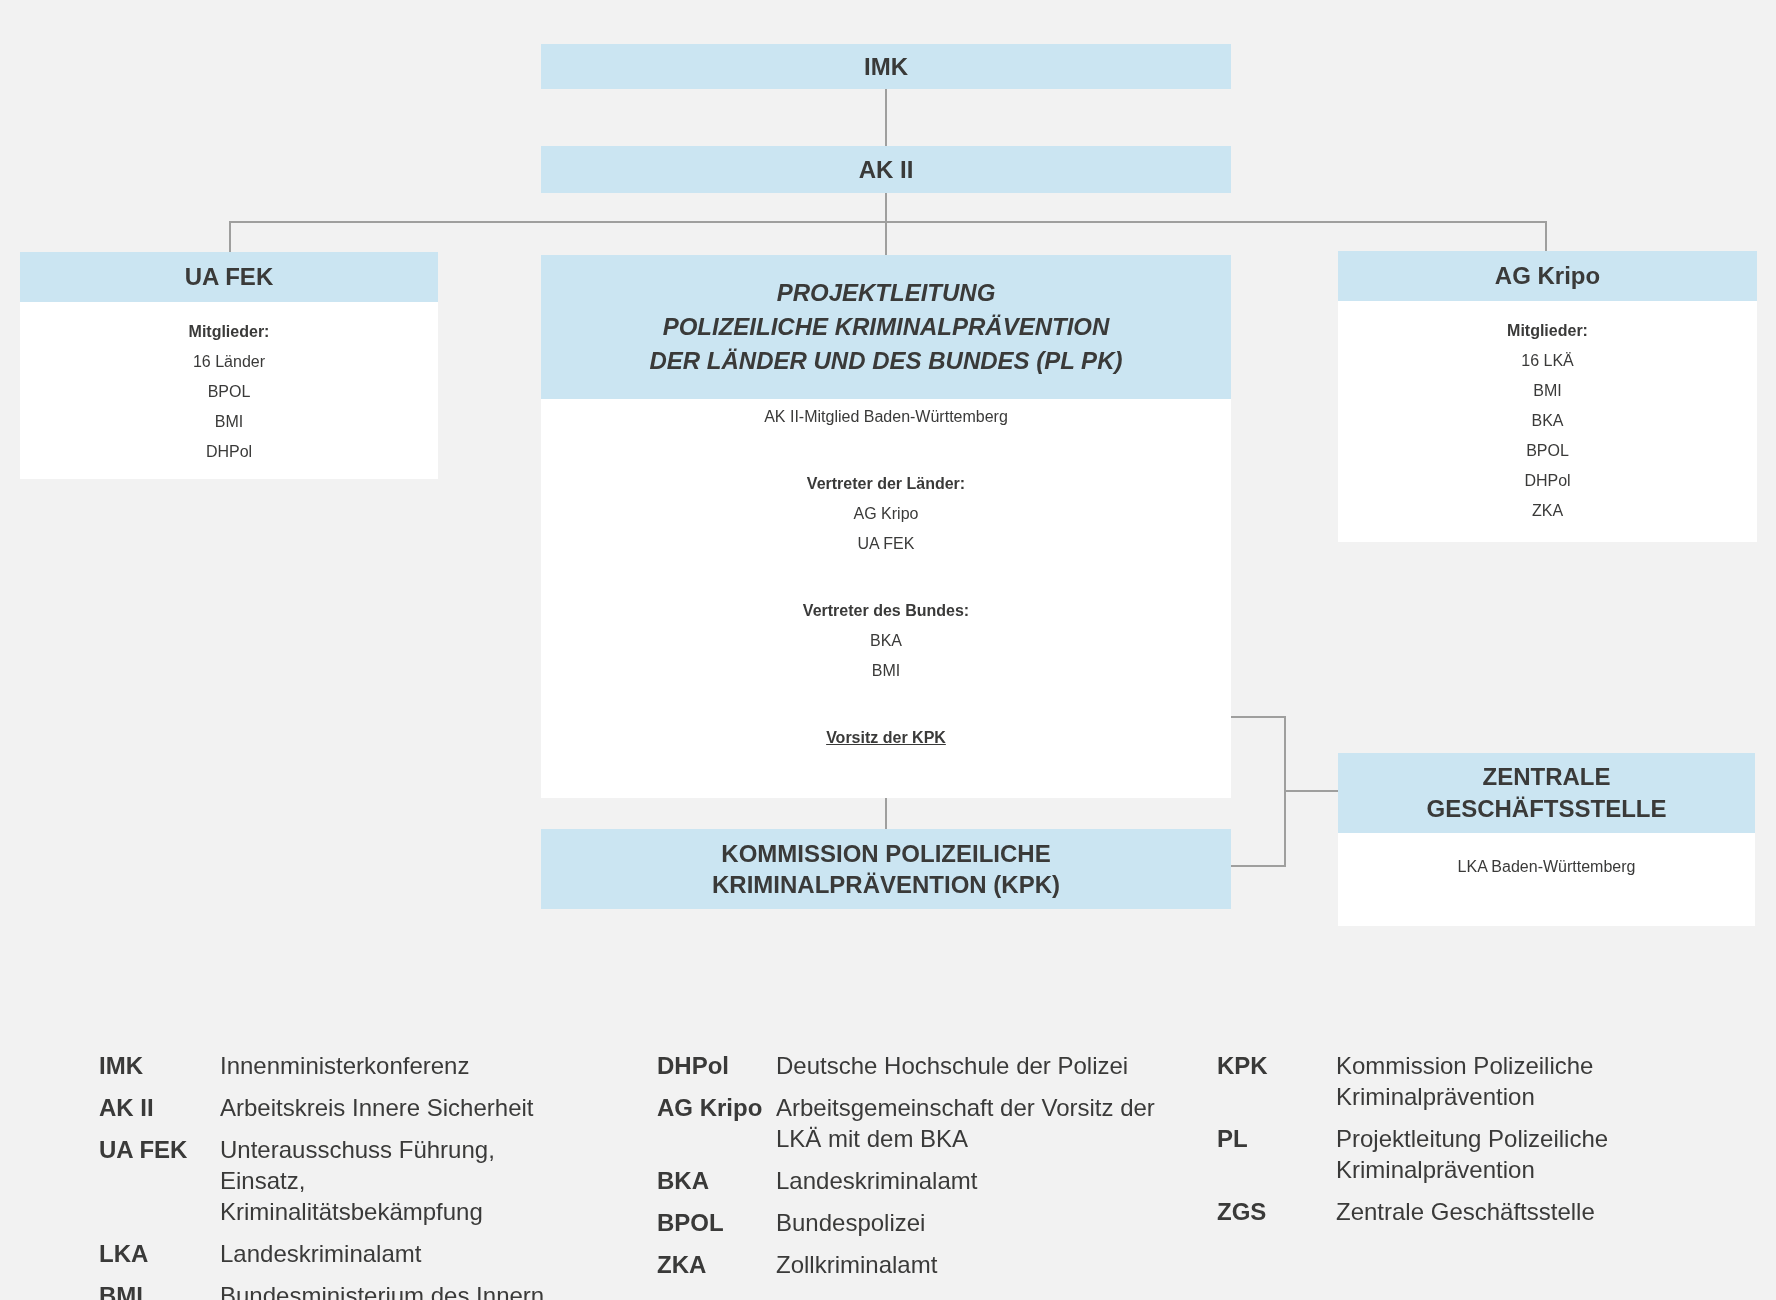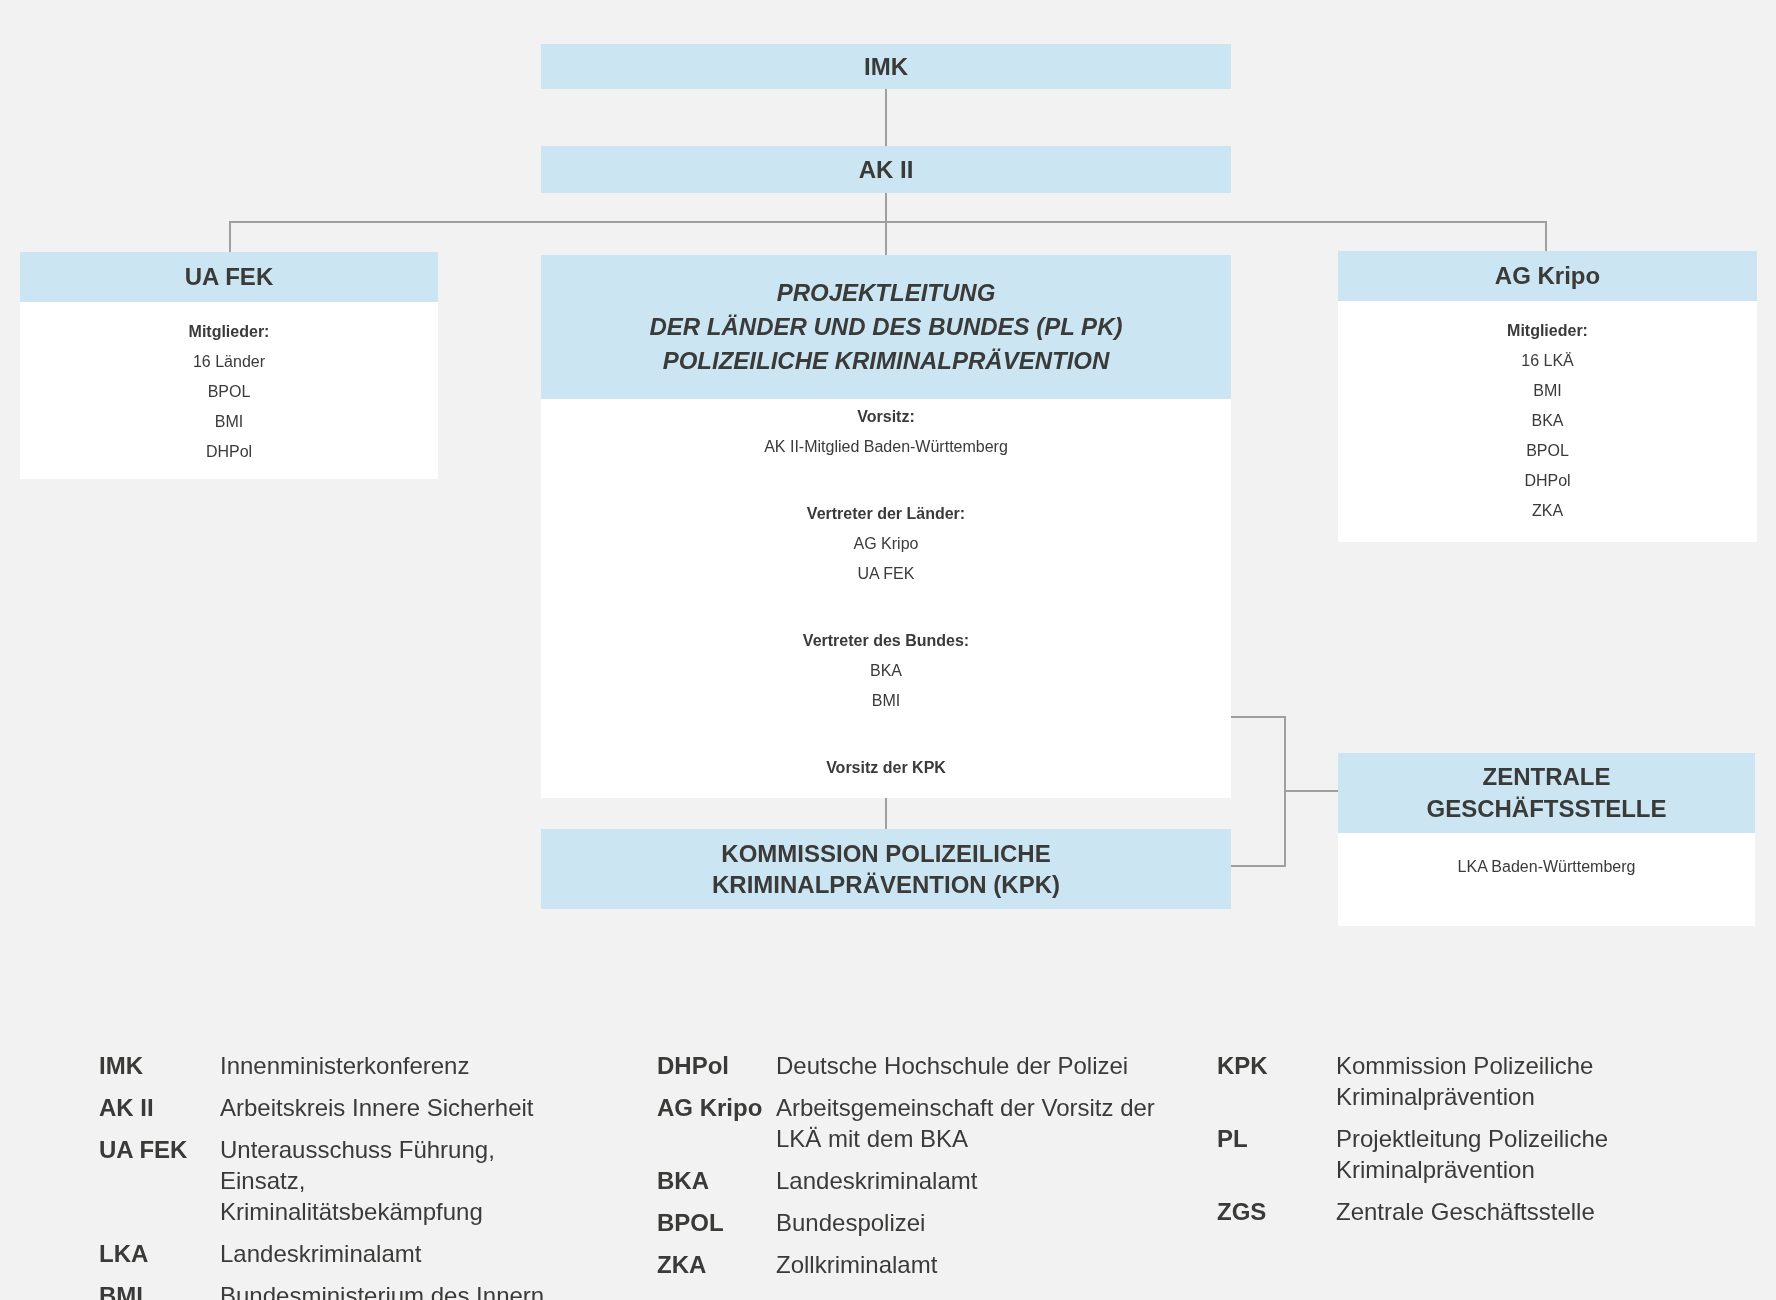--- a/index.html
+++ b/index.html
@@ -35,21 +35,21 @@
   }
   .node-body{
     background:var(--white);
     text-align:center;font-size:16px;line-height:30px;
   }
   .b{font-weight:bold;}
   .members{padding-top:15px;}
   .members div{line-height:30px;}
   .plpk-body{padding-top:3px;}
   .group{margin-bottom:37px;}
-  .group:last-child{margin-bottom:0;}
+  .group:last-child{margin-bottom:0;text-decoration:underline;}
   
   .legend-col{position:absolute;font-size:24px;line-height:31px;}
   .legend-entry{display:flex;margin-bottom:11px;}
   .legend-term{font-weight:bold;flex:0 0 auto;}
   .legend-def{white-space:pre-line;}
   .lw1 .legend-term{width:121px;}
   .lw2 .legend-term{width:119px;}
   .lw3 .legend-term{width:119px;}
 </style>
 </head>
@@ -86,26 +86,25 @@
       <div>16 Länder</div>
       <div>BPOL</div>
       <div>BMI</div>
       <div>DHPol</div>
     </div>
   </div>
 
   <div class="node" style="left:541px;top:255px;width:690px;">
     <div class="node-header" style="height:144px;font-style:italic;">
       <div>PROJEKTLEITUNG</div>
+      <div>POLIZEILICHE KRIMINALPRÄVENTION</div>
       <div>DER LÄNDER UND DES BUNDES (PL PK)</div>
-      <div>POLIZEILICHE KRIMINALPRÄVENTION</div>
     </div>
     <div class="node-body plpk-body" style="height:396px;">
       <div class="group">
-        <div class="b">Vorsitz:</div>
         <div>AK II-Mitglied Baden-Württemberg</div>
       </div>
       <div class="group">
         <div class="b">Vertreter der Länder:</div>
         <div>AG Kripo</div>
         <div>UA FEK</div>
       </div>
       <div class="group">
         <div class="b">Vertreter des Bundes:</div>
         <div>BKA</div>

